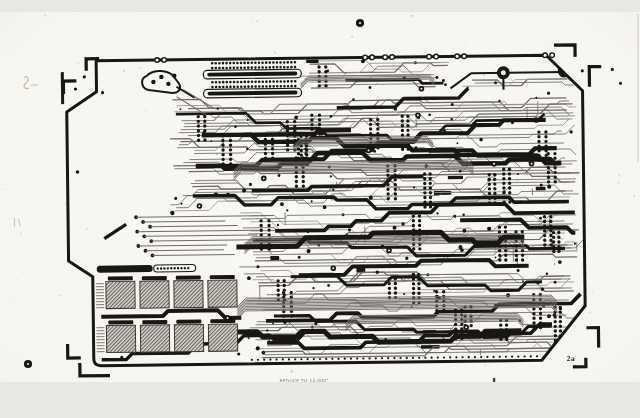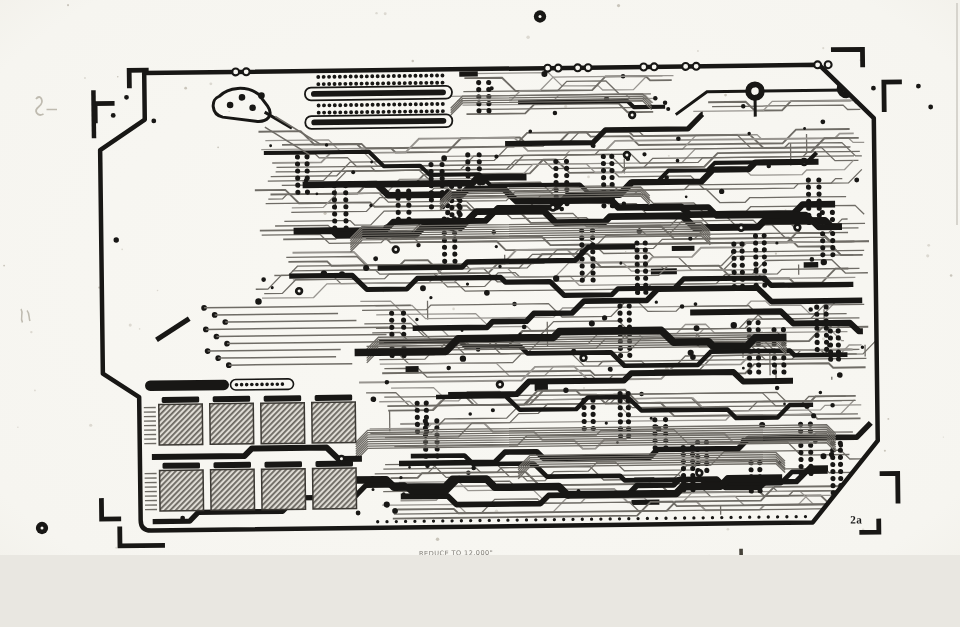--- a/index.html
+++ b/index.html
@@ -1,16 +1,16 @@
 <!DOCTYPE html>
 <html><head>
 <meta charset="utf-8">
 <style>
   html,body{margin:0;padding:0;background:#e9e7e1;overflow:hidden;}
-  #stage{position:relative;width:640px;height:370px;font-family:"DejaVu Sans",sans-serif;}
+  #stage{position:relative;width:640px;height:370px;font-family:"DejaVu Sans",sans-serif;margin-top:12px;}
   svg{display:block;width:640px;height:418px;}
   .t2a{font:bold 7.5px "Liberation Serif",serif;fill:#1c1c1c;letter-spacing:.3px;}
   .tdim{font:4.4px "DejaVu Sans",sans-serif;fill:#7d7a74;letter-spacing:.28px;}
 </style>
 </head>
 <body>
 
 <div id="stage">
 <svg id="art" viewBox="0 0 640 418">
   <defs>

